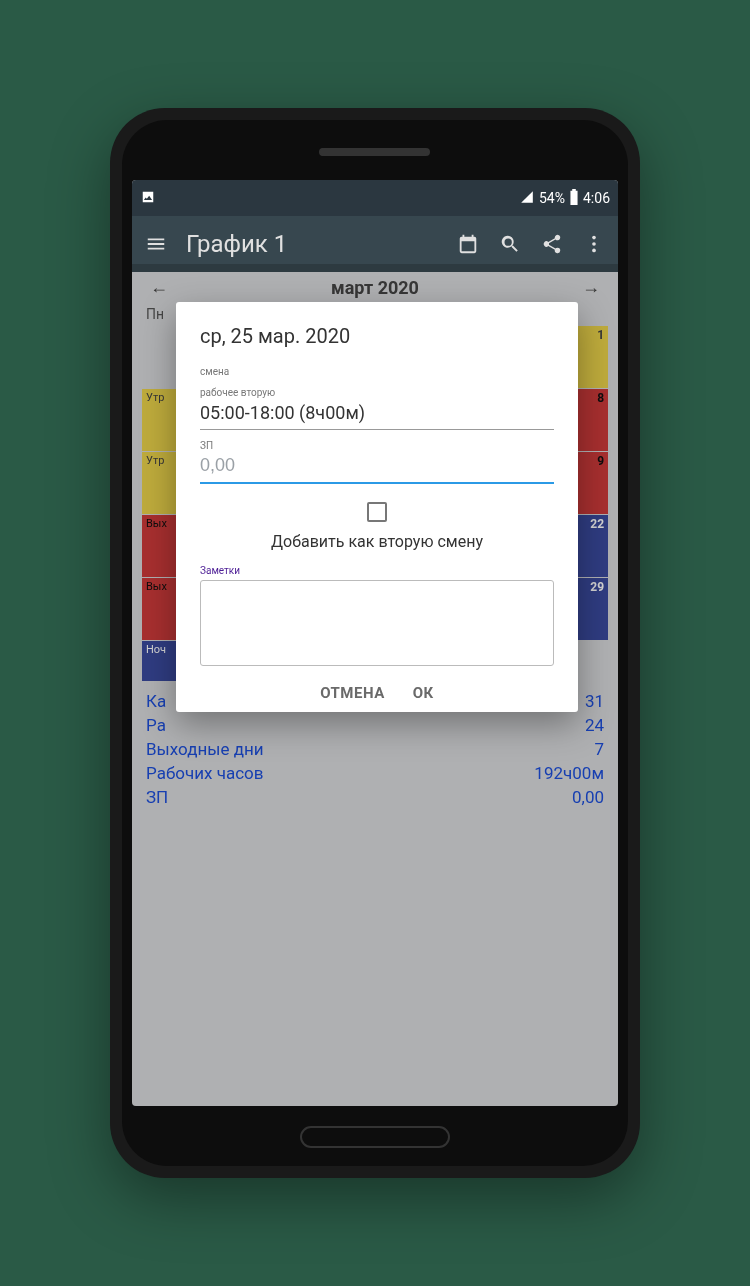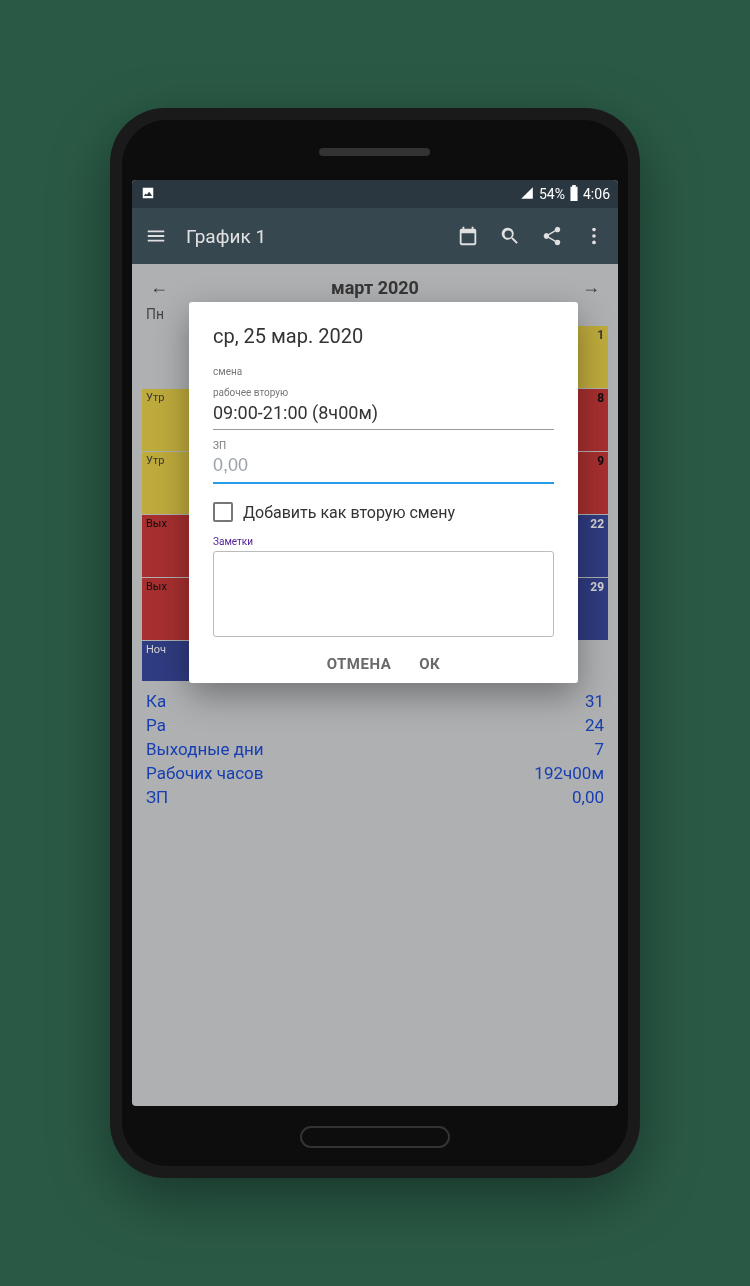--- a/index.html
+++ b/index.html
@@ -59,40 +59,40 @@
 }
 .screen {
   width: 100%;
   height: 100%;
   background: #d6d7d9;
   border-radius: 4px;
   overflow: hidden;
   position: relative;
 }
 .status-bar {
-  height: 28px;
+  height: 36px;
   background: #2b3740;
   color: #fff;
   display: flex;
   align-items: center;
   justify-content: space-between;
   padding: 0 8px;
   font-size: 14px;
 }
 .status-left { display: flex; align-items: center; gap: 4px; }
 .status-right { display: flex; align-items: center; gap: 4px; }
 .app-bar {
   height: 56px;
   background: #37474f;
   color: #e0e0e0;
   display: flex;
   align-items: center;
   padding: 0 12px;
   gap: 18px;
-  font-size: 19px;
+  font-size: 24px;
 }
 .app-bar .title { flex: 1; }
 .app-bar .icon { width: 24px; display: flex; justify-content: center; }
 .calendar-bg {
   position: absolute;
   top: 84px;
   left: 0;
   right: 0;
   bottom: 0;
   padding: 8px 10px;
@@ -111,35 +111,35 @@
 .cell-plain { background: #d6d7d9; }
 .summary { margin-top: 8px; font-size: 17px; color: #1d4ed8; }
 .summary-row { display: flex; justify-content: space-between; padding: 2px 4px; }
 .overlay {
   position: absolute;
   inset: 84px 0 0 0;
   background: rgba(0,0,0,0.18);
 }
 .dialog {
   position: absolute;
-  left: 57px;
+  left: 44px;
   right: 40px;
   top: 122px;
   background: #fff;
   border-radius: 3px;
   box-shadow: 0 12px 34px rgba(0,0,0,0.35);
   padding: 22px 24px 10px 24px;
   color: #333;
 }
 .dlg-title { font-size: 20px; margin-bottom: 18px; }
 .dlg-label { font-size: 10px; color: #777; margin-top: 10px; }
 .dlg-value { font-size: 18px; border-bottom: 1px solid #999; padding: 4px 0 6px 0; display: flex; align-items: center; justify-content: space-between; }
 .dlg-input { width: 100%; font-size: 18px; border: none; border-bottom: 2px solid #2b9ae6; padding: 4px 0 6px 0; outline: none; color: #9aa0a6; }
 .dlg-input::placeholder { color: #9aa0a6; }
-.dlg-checkbox-row { display: flex; align-items: center; gap: 10px; font-size: 16px; margin: 18px 0 14px 0; }
+.dlg-checkbox-row { display: flex; align-items: center; gap: 10px; font-size: 16px; margin: 18px 0 14px 0; flex-direction: column; }
 .dlg-checkbox { width: 20px; height: 20px; border: 2px solid #777; border-radius: 2px; }
 .dlg-textarea { width: 100%; height: 86px; border: 1px solid #bbb; border-radius: 3px; margin-top: 4px; resize: none; font-size: 15px; padding: 6px; outline: none; }
 .dlg-actions { display: flex; justify-content: center; gap: 28px; margin-top: 14px; font-size: 15px; font-weight: 700; color: #6a6a6a; letter-spacing: 0.5px; }
 .tri-down { width: 0; height: 0; border-left: 6px solid transparent; border-right: 6px solid transparent; border-top: 7px solid #777; }
 .signal-svg, .batt-svg, .pic-svg { fill: #fff; }
 </style>
 </head>
 <body>
 
 <div class="phone-frame">
@@ -304,21 +304,21 @@
 
       <div class="overlay"></div>
 
       <div class="dialog">
         <div class="dlg-title">ср, 25 мар. 2020</div>
 
         <div class="dlg-label">смена</div>
 
         <div class="dlg-label">рабочее вторую</div>
         <div class="dlg-value">
-          <span>09:00-21:00 (8ч00м)</span>
+          <span>05:00-18:00 (8ч00м)</span>
         </div>
 
         <div class="dlg-label">ЗП</div>
         <input class="dlg-input" placeholder="0,00" style="">
 
         <div class="dlg-checkbox-row">
           <span class="dlg-checkbox"></span>
           <span>Добавить как вторую смену</span>
         </div>
 

